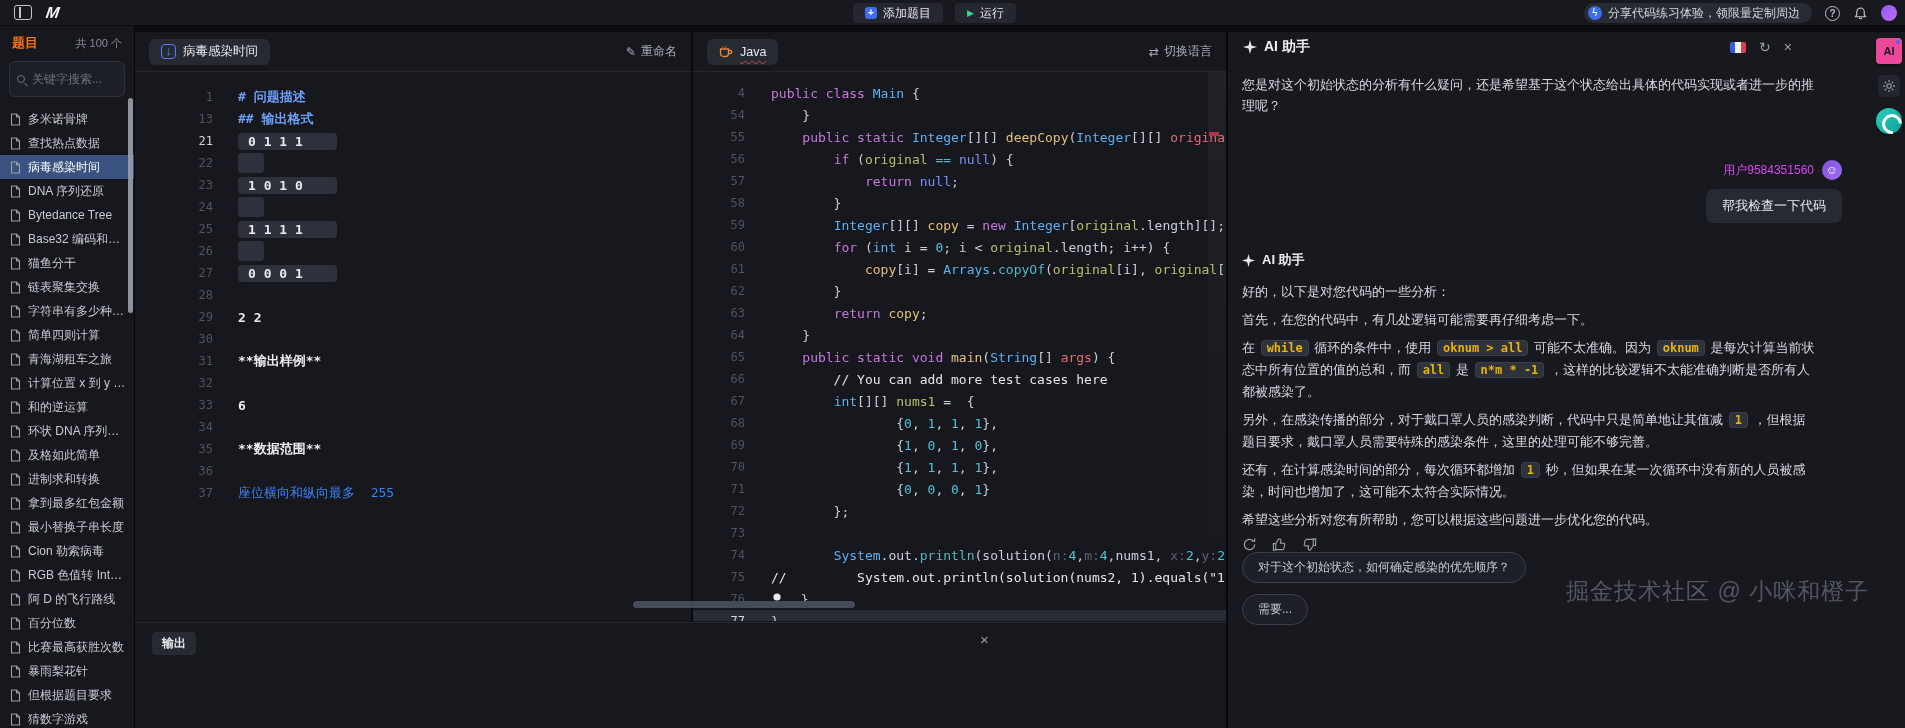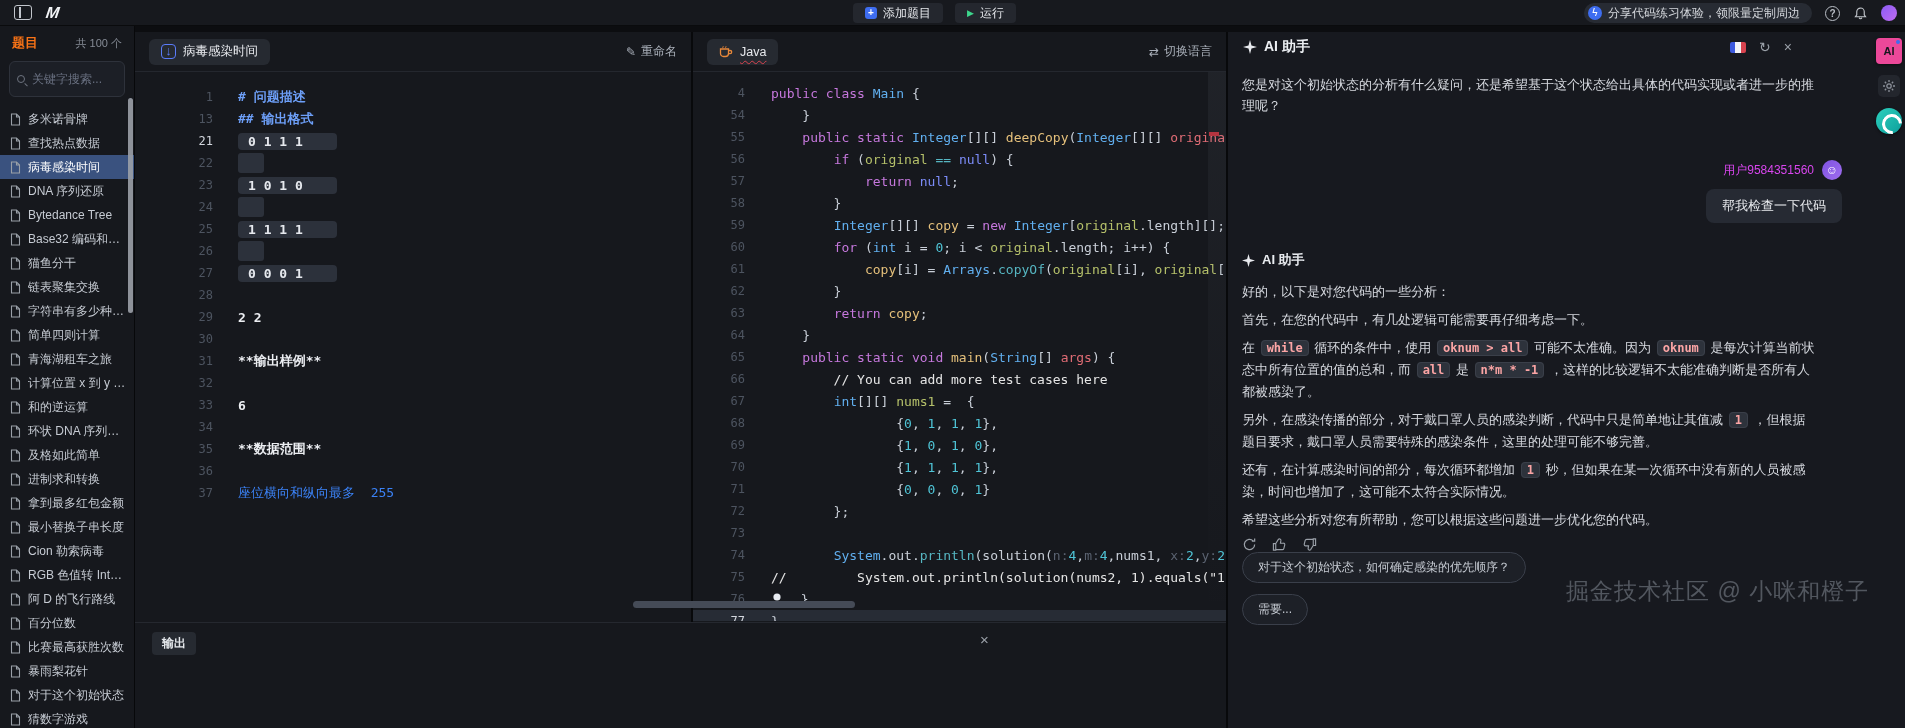--- a/index.html
+++ b/index.html
@@ -114,21 +114,21 @@
   .ai-title{font-size:14px;font-weight:700;color:#eceff3;margin-left:7px;}
   .ai-head-icons{margin-left:auto;display:flex;align-items:center;gap:13px;margin-right:98px;}
   .flag{width:16px;height:11px;border-radius:2px;overflow:hidden;display:flex;}
   .flag i{flex:1;} .flag i:nth-child(1){background:#3d5adf;} .flag i:nth-child(2){background:#f2f4f8;} .flag i:nth-child(3){background:#d8434f;}
   .hist{color:#9aa0a8;font-size:14px;line-height:1;cursor:pointer;}
   .x-ic{color:#9aa0a8;font-size:14px;line-height:1;cursor:pointer;}
   .ai-body{position:relative;padding:12px 0 0 14px;width:100%;height:666px;}
   .ai-p{width:575px;font-size:13px;line-height:21px;color:#d6d9df;margin-top:7px;}
   .ai-p:first-child{margin-top:0;}
   .code-pill{background:#2d323b;border:1px solid #3a3f49;border-radius:4px;padding:0 5px;margin:0 2px;
-    font-family:"DejaVu Sans Mono",monospace;font-size:12px;color:#fca5a5;font-weight:600;}
+    font-family:"DejaVu Sans Mono",monospace;font-size:12px;color:#eab308;font-weight:600;}
   .user-row{width:600px;display:flex;justify-content:flex-end;align-items:center;gap:8px;margin-top:44px;}
   .user-name{font-size:12px;color:#d946ef;}
   .user-avatar{width:20px;height:20px;border-radius:50%;background:linear-gradient(135deg,#7e52e0,#a06ef0);
     color:#fff;font-size:12px;line-height:20px;text-align:center;}
   .user-bubble-row{width:600px;display:flex;justify-content:flex-end;margin-top:9px;}
   .user-bubble{background:#262a33;border-radius:8px;padding:8px 16px;font-size:13px;color:#e8eaee;}
   .ai-label{display:flex;align-items:center;gap:7px;margin-top:28px;font-size:13px;font-weight:700;color:#e9ecf0;}
   .actions{display:flex;align-items:center;gap:15px;margin-top:7px;color:#9aa0a8;}
   .actions span{cursor:pointer;display:flex;}
   .chips{display:flex;flex-direction:column;align-items:flex-start;gap:11px;}
@@ -407,21 +407,21 @@
         </span>
         <span class="s-label">暴雨梨花针</span>
       </div>
       <div class="s-item">
         <span class="doc-ic">
           <svg width="11" height="13" viewBox="0 0 11 13">
             <path d="M1.5 1h5L9.5 4v8h-8z" fill="none" stroke="currentColor" stroke-width="1.1"></path>
             <path d="M6.5 1v3h3" fill="none" stroke="currentColor" stroke-width="1.1"></path>
           </svg>
         </span>
-        <span class="s-label">对于这个初始状态</span>
+        <span class="s-label">但根据题目要求</span>
       </div>
       <div class="s-item">
         <span class="doc-ic">
           <svg width="11" height="13" viewBox="0 0 11 13">
             <path d="M1.5 1h5L9.5 4v8h-8z" fill="none" stroke="currentColor" stroke-width="1.1"></path>
             <path d="M6.5 1v3h3" fill="none" stroke="currentColor" stroke-width="1.1"></path>
           </svg>
         </span>
         <span class="s-label">猜数字游戏</span>
       </div>

